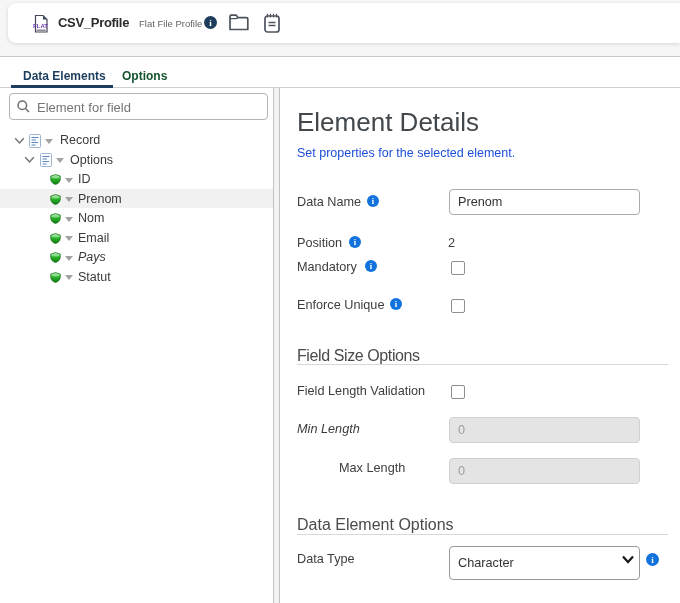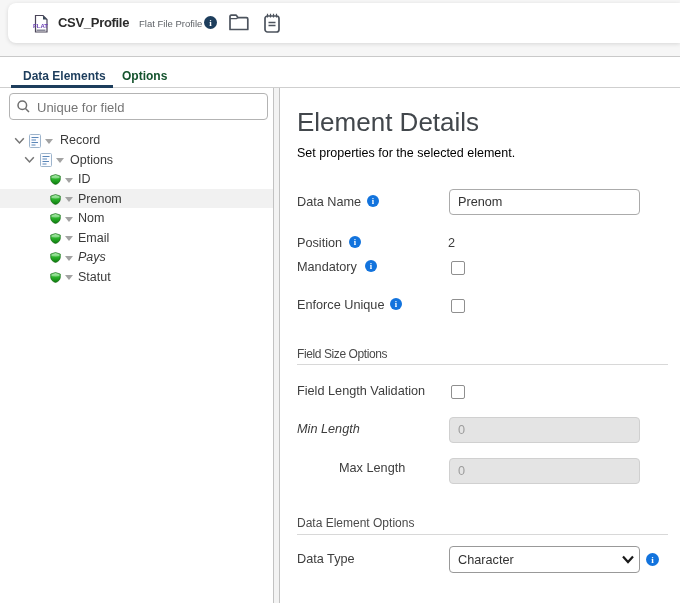--- a/index.html
+++ b/index.html
@@ -31,21 +31,21 @@
 
 
 #splitter { left:273px; top:88px; width:7px; height:515px; background:#f3f3f3;
   border-left:1px solid #c2c2c2; border-right:1px solid #c2c2c2; }
 #rowsel { left:0px; top:189px; width:273px; height:19px; background:#f1f1f1; }
 
 
 .lbl { position:absolute; font-size:12.7px; color:#3d3d3d; }
 h1.hd { position:absolute; left:297px; top:107px; font-size:26px; font-weight:normal;
   color:#42474c; letter-spacing:0px; }
-.sechd { position:absolute; left:297px; font-size:12px; color:#4a4a4a; }
+.sechd { position:absolute; left:297px; font-size:16px; color:#4a4a4a; }
 .divline { position:absolute; left:297px; width:371px; height:1px; background:#d8d8d8; }
 .inp { position:absolute; left:449px; width:191px; height:26px; border:1px solid #ababab;
   border-radius:4px; background:#fff; font-size:12.7px; color:#333;
   display:flex; align-items:center; padding-left:8px; }
 .inp.dis { background:#e4e4e4; border-color:#d0d0d0; color:#9d9d9d; }
 .cb { position:absolute; left:451px; width:14px; height:14px; border:1px solid #8f8f8f;
   border-radius:2px; background:#fff; }
 </style>
 </head>
 <body>
@@ -78,21 +78,21 @@
   <div class="abs" id="tabs"></div>
   <div class="abs" id="tab1">Data Elements</div>
   <div class="abs" id="tab1line"></div>
   <div class="abs" id="tab2">Options</div>
 
   <div class="abs" id="searchbox"></div>
   <svg class="abs" style="left:17px; top:100px;" width="13" height="13" viewBox="0 0 13 13">
     <circle cx="5.3" cy="5.3" r="4.3" fill="none" stroke="#6e6e6e" stroke-width="1.5"></circle>
     <path d="M8.5 8.5 L12 12" stroke="#6e6e6e" stroke-width="1.5"></path>
   </svg>
-  <div class="abs" id="searchtext">Unique for field</div>
+  <div class="abs" id="searchtext">Element for field</div>
 
   <div class="abs" id="rowsel"></div>
 
   <div id="treezone">
       <svg class="abs" style="left:14px; top:136.5px;" width="11" height="8" viewBox="0 0 11 8">
         <path d="M1.2 1.2 L5.5 6 L9.8 1.2" fill="none" stroke="#757575" stroke-width="1.5"></path>
       </svg>
       <svg class="abs" style="left:29px; top:133.5px;" width="12" height="14" viewBox="0 0 12 14">
         <rect x="0.5" y="0.5" width="11" height="13" rx="1" fill="#fbfcff" stroke="#9db4cc" stroke-width="1"></rect>
         <path d="M2.5 3.5 H9.5 M2.5 6 H7 M2.5 8.5 H9 M2.5 11 H6.5" stroke="#5b87b8" stroke-width="1"></path>
@@ -184,21 +184,21 @@
         <path d="M5.5 0.5 L10.3 2 V5.2 C10.3 7.8 8.2 9.7 5.5 10.6 C2.8 9.7 0.7 7.8 0.7 5.2 V2 Z" fill="url(#g50271.5)" stroke="#0a5c0a" stroke-width="0.6"></path>
         <path d="M5.5 1.3 L9.4 2.5 V4 C7.5 4.6 3.5 4.6 1.6 4 V2.5 Z" fill="rgba(255,255,255,0.35)"></path>
       </svg>
       <div class="abs" style="left:65px; top:275px; width:0; height:0;border-left:4.5px solid transparent; border-right:4.5px solid transparent; border-top:5px solid #a3a3a3;"></div>
       <div class="abs" style="left:78px; top:269.5px; font-size:12.5px; color:#3a3a3a;">Statut</div>
     </div>
 
   <div class="abs" id="splitter"></div>
 
   <h1 class="hd">Element Details</h1>
-  <div class="lbl" style="left:297px; top:146px; font-size:12.5px; color:#000000;">Set properties for the selected element.</div>
+  <div class="lbl" style="left:297px; top:146px; font-size:12.5px; color:#1d4ed8;">Set properties for the selected element.</div>
 
   <div class="lbl" style="left:297px; top:195px;">Data Name</div>
   <div class="inp" style="top:189px;">Prenom</div>
 
   <div class="lbl" style="left:297px; top:236px;">Position</div>
   <div class="lbl" style="left:448px; top:236px;">2</div>
 
   <div class="lbl" style="left:297px; top:260px;">Mandatory</div>
   <div class="cb" style="top:261px;"></div>
 
@@ -214,21 +214,21 @@
   <div class="lbl" style="left:297px; top:422px;font-style:italic;">Min Length</div>
   <div class="inp dis" style="top:417px;">0</div>
 
   <div class="lbl" style="left:297px; top:461px;margin-left:42px;">Max Length</div>
   <div class="inp dis" style="top:458px;">0</div>
 
   <div class="sechd" style="top:516px;">Data Element Options</div>
   <div class="divline" style="top:534px;"></div>
 
   <div class="lbl" style="left:297px; top:551.5px;">Data Type</div>
-  <div class="inp" style="top:546px; height:27px; border-color:#999;">Character</div>
+  <div class="inp" style="top:546px; height:34px; border-color:#999;">Character</div>
   <svg class="abs" style="left:621px; top:554px;" width="14" height="11" viewBox="0 0 14 11">
     <path d="M2 2.5 L7 8 L12 2.5" fill="none" stroke="#1a1a1a" stroke-width="2.2"></path>
   </svg>
 <svg class="abs" style="left:367px; top:195px;" width="12" height="12" viewBox="0 0 12 12">
       <circle cx="6" cy="6" r="6" fill="#1273dd"></circle>
       <text x="6" y="9.2" font-size="8.5" font-weight="bold" fill="#fff" text-anchor="middle" font-family="Liberation Serif">i</text>
     </svg>
     <svg class="abs" style="left:349px; top:236px;" width="12" height="12" viewBox="0 0 12 12">
       <circle cx="6" cy="6" r="6" fill="#1273dd"></circle>
       <text x="6" y="9.2" font-size="8.5" font-weight="bold" fill="#fff" text-anchor="middle" font-family="Liberation Serif">i</text>

